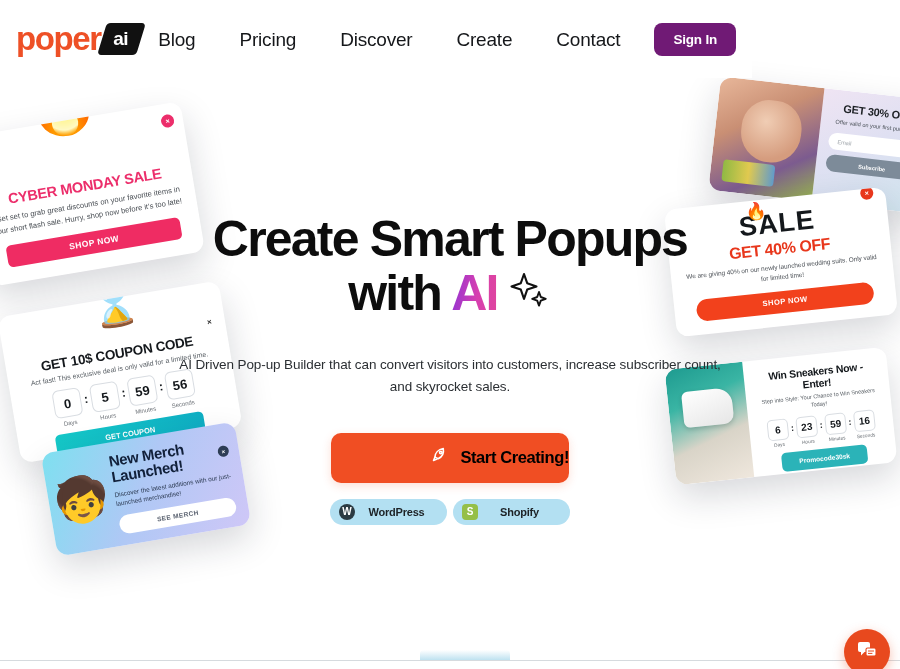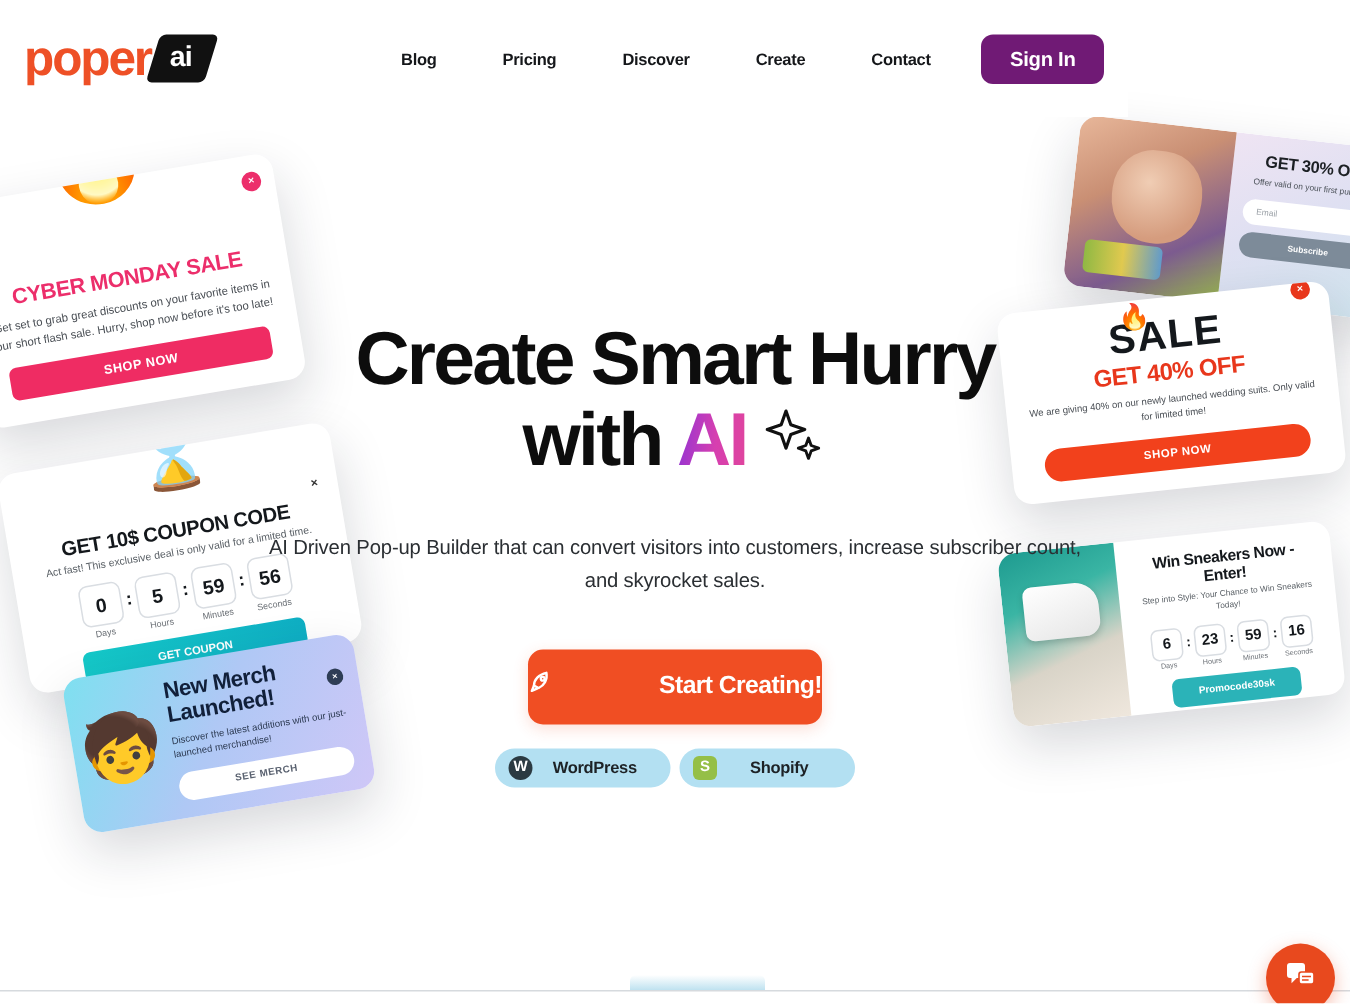--- a/index.html
+++ b/index.html
@@ -25,21 +25,21 @@
     margin-left: 1px; background: #111; color: #fff;
     font-size: 19px; font-weight: 700; line-height: 1;
     padding: 6px 13px 7px 11px;
     transform: skewX(-17deg); border-radius: 4px;
     display: inline-block;
   }
   .logo-ai span { display: inline-block; transform: skewX(17deg); letter-spacing: -0.5px; }
 
   .nav { position: absolute; right: 16px; top: 23px; display: flex; align-items: center; gap: 0; }
   .nav-item {
-    font-size: 11px; font-weight: 700; color: #15171a;
+    font-size: 19px; font-weight: 400; color: #15171a;
     padding: 0 22px; cursor: pointer; letter-spacing: -0.2px;
     line-height: 32px;
   }
   .signin-btn {
     margin-left: 12px; background: #701a75; color: #fff;
     font-size: 13.5px; font-weight: 700; letter-spacing: -0.2px;
     padding: 9px 19px; border: none; border-radius: 8px; cursor: pointer;
   }
 
   
@@ -55,24 +55,24 @@
   .headline .ai-grad {
     background: linear-gradient(95deg,#8E33D6 0%, #D63FB0 55%, #E0459C 100%);
     -webkit-background-clip: text; background-clip: text; color: transparent;
   }
   .sparkles { display: inline-block; vertical-align: middle; margin-left: 12px; margin-bottom: 8px; }
   .subtitle {
     margin-top: 26px; font-size: 13.5px; color: #2b2f33;
     line-height: 1.65; letter-spacing: -0.1px;
   }
   .cta-btn {
-    margin-top: 34px; width: 196px; height: 50px;
-    background: #F04E23; color: #ffffff; border: none; border-radius: 10px;
+    margin-top: 34px; width: 238px; height: 50px;
+    background: #F04E23; color: #000000; border: none; border-radius: 10px;
     font-size: 16.5px; font-weight: 700; letter-spacing: -0.4px;
-    display: inline-flex; align-items: center; justify-content: space-between; gap: 10px;
+    display: inline-flex; align-items: center; justify-content: flex-end; gap: 10px;
     cursor: pointer; box-shadow: 0 3px 10px rgba(240,78,35,.18);
   }
   .platforms { margin-top: 16px; display: flex; justify-content: center; gap: 6px; }
   .plat-pill {
     width: 117px; height: 26px; background: #B3E0F2; border-radius: 13px;
     display: flex; align-items: center; padding: 0 9px; cursor: pointer;
   }
   .plat-label { flex: 1; text-align: center; font-size: 11px; font-weight: 700; color: #1d2226; letter-spacing: -0.2px; }
   .wp-icon {
     width: 16px; height: 16px; border-radius: 50%;
@@ -283,21 +283,21 @@
       <div class="nav-item">Create</div>
       <div class="nav-item">Contact</div>
       <button class="signin-btn">Sign In</button>
     </nav>
   </div>
 
   <div class="hero">
 
     <div class="hero-inner">
       <h1 class="headline">
-        <span>Create Smart Hurry</span><br>
+        <span>Create Smart Popups</span><br>
         <span>with </span><span class="ai-grad">AI</span><span class="sparkles">
           <svg width="42" height="40" viewBox="0 0 42 40">
             <path d="M14 4 L17.2 13.2 L26.5 16.4 L17.2 19.6 L14 28.8 L10.8 19.6 L1.5 16.4 L10.8 13.2 Z" fill="none" stroke="#111" stroke-width="2.1" stroke-linejoin="round"></path>
             <path d="M29 22 L30.8 27 L35.8 28.8 L30.8 30.6 L29 35.6 L27.2 30.6 L22.2 28.8 L27.2 27 Z" fill="none" stroke="#111" stroke-width="1.9" stroke-linejoin="round"></path>
           </svg>
         </span>
       </h1>
 
       <p class="subtitle">AI Driven Pop-up Builder that can convert visitors into customers, increase subscriber count, and skyrocket sales.</p>
 

